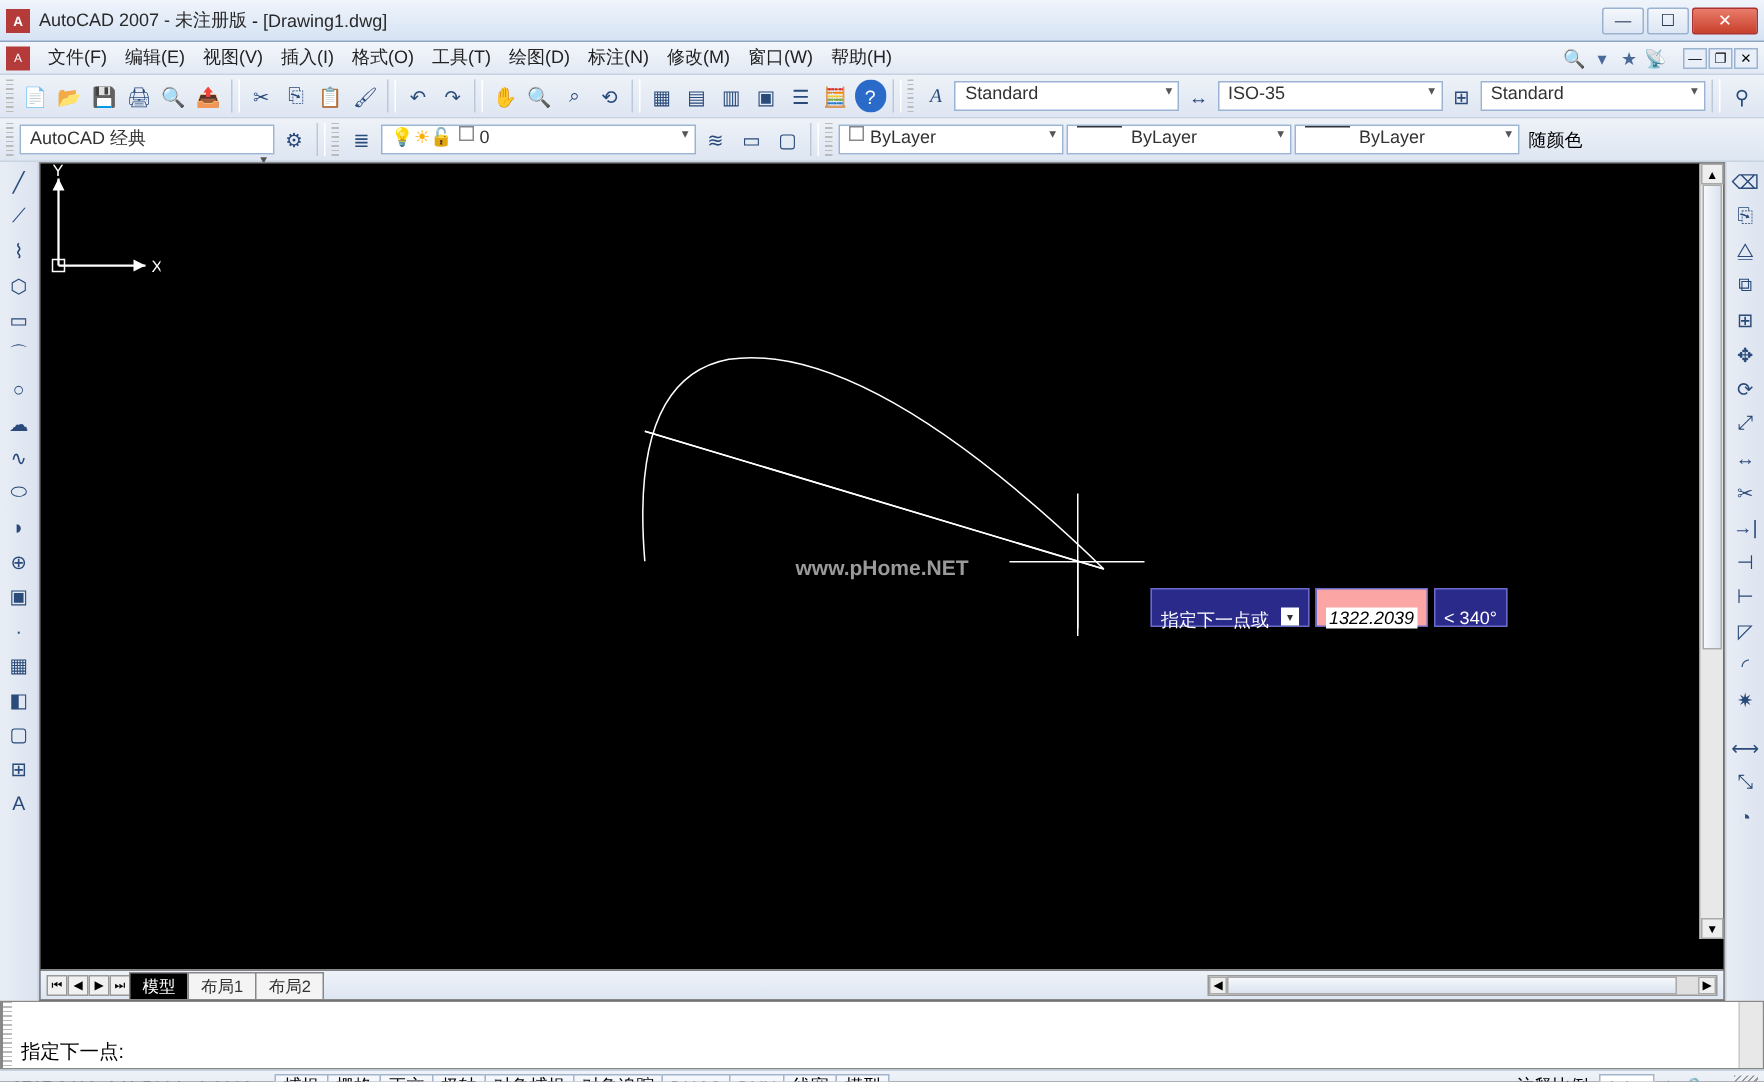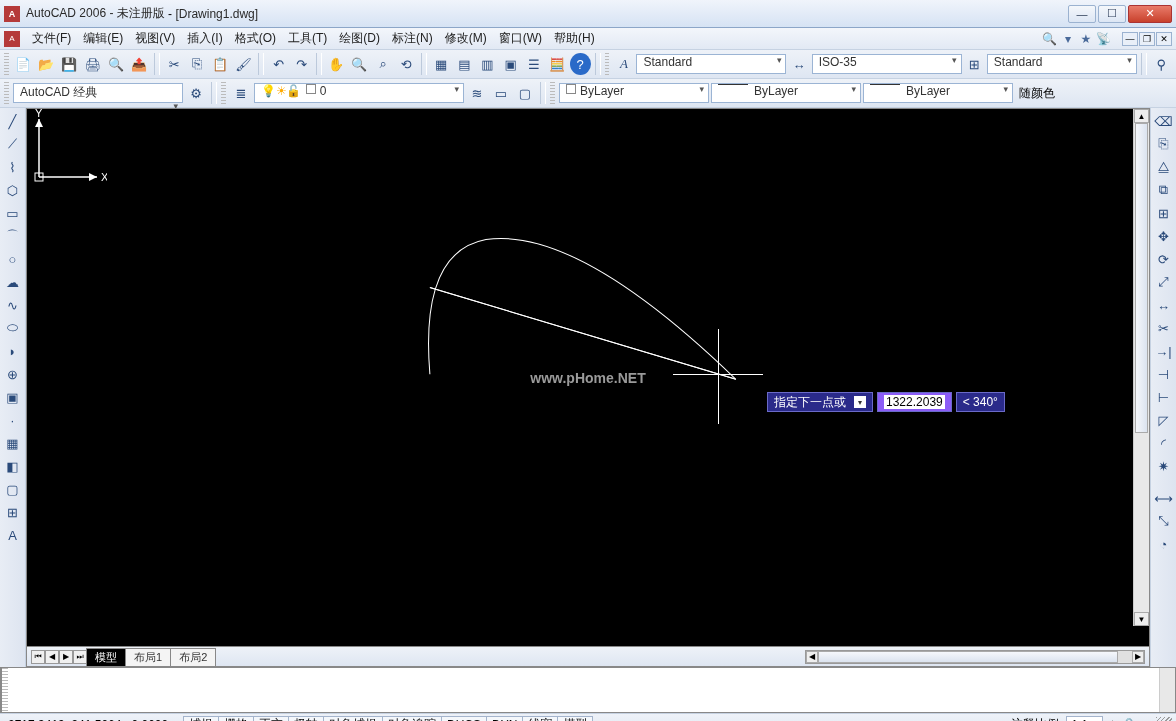--- a/index.html
+++ b/index.html
@@ -44,24 +44,24 @@
 
 .canvas-area { flex: 1; display: flex; flex-direction: column; background: #000; position: relative; border: 1px solid #888; }
 .drawing { flex: 1; position: relative; overflow: hidden; }
 .drawing svg { position: absolute; inset: 0; }
 .watermark { position: absolute; left: 50%; top: 50%; transform: translate(-50%,-50%); color: #9a9a9a; font-size: 14px; font-weight: bold; pointer-events: none; font-family: Arial; }
 
 .ucs-icon { position: absolute; left: 20px; bottom: 28px; pointer-events: none; }
 
 
 .dyn-input { position: absolute; left: 740px; top: 283px; display: flex; gap: 4px; }
-.dyn-box { height: 20px; background: #2a2a8a; color: #fff; border: 1px solid #6a6ac8; display: flex; align-items: center; padding: 0 6px; font-size: 12px; }
+.dyn-box { height: 20px; background: #2a2a8a; color: #fff; border: 1px solid #6a6ac8; display: flex; align-items: flex-start; padding: 12px 6px; font-size: 12px; }
 .dyn-box.prompt { gap: 8px; }
 .dyn-box.prompt .dd-icon { background: #fff; color: #333; width: 12px; height: 12px; font-size: 8px; display: flex; align-items: center; justify-content: center; }
-.dyn-box.value { background: #8b5cf6; }
+.dyn-box.value { background: #fca5a5; font-style: italic; }
 .dyn-box.value span { background: #fff; color: #000; padding: 0 2px; }
 
 
 .crosshair-h { position: absolute; height: 1px; background: #fff; width: 90px; }
 .crosshair-v { position: absolute; width: 1px; background: #fff; height: 90px; }
 
 
 .model-tabs { height: 20px; background: linear-gradient(#eef2f8,#dee6f2); display: flex; align-items: center; padding: 0 4px; font-size: 11px; border-top: 1px solid #888; }
 .tab-nav { display: flex; gap: 0; }
 .tab-nav span { width: 14px; height: 14px; border: 1px solid #999; background: #f0f0f0; display: flex; align-items: center; justify-content: center; font-size: 8px; cursor: pointer; }
@@ -92,21 +92,21 @@
 .status-combo { border: 1px solid #a4b4cc; background: #fff; padding: 0 14px 0 4px; height: 18px; display: flex; align-items: center; position: relative; }
 .status-combo::after { content: "▾"; position: absolute; right: 2px; font-size: 9px; color: #555; }
 
 .grip { width: 16px; height: 16px; background: repeating-linear-gradient(135deg,#999 0 1px,transparent 1px 3px); margin-left: 4px; }
 </style>
 </head>
 <body>
 
 <div class="titlebar">
   <span class="app-icon">A</span>
-  <span class="title-text">AutoCAD 2006 - 未注册版</span>
+  <span class="title-text">AutoCAD 2007 - 未注册版</span>
   <span>&nbsp;-&nbsp;</span>
   <span class="title-doc">[Drawing1.dwg]</span>
   <span class="spacer"></span>
   <div class="win-controls">
     <div class="win-btn">—</div>
     <div class="win-btn">☐</div>
     <div class="win-btn close">✕</div>
   </div>
 </div>
 
@@ -333,20 +333,21 @@
     <span style="height:8px"></span>
     <span class="side-btn">⟷</span>
     <span class="side-btn">⤡</span>
     <span class="side-btn">◔</span>
   </div>
 </div>
 
 <div class="cmd-area">
   <div class="cmd-handle"></div>
   <div class="cmd-lines">
+    <div>指定下一点:</div>
   </div>
   <div class="cmd-scroll"></div>
 </div>
 
 <div class="statusbar">
   <span class="coords">2717.3419, 941.5064 , 0.0000</span>
   <span class="status-btn">捕捉</span>
   <span class="status-btn">栅格</span>
   <span class="status-btn">正交</span>
   <span class="status-btn">极轴</span>

